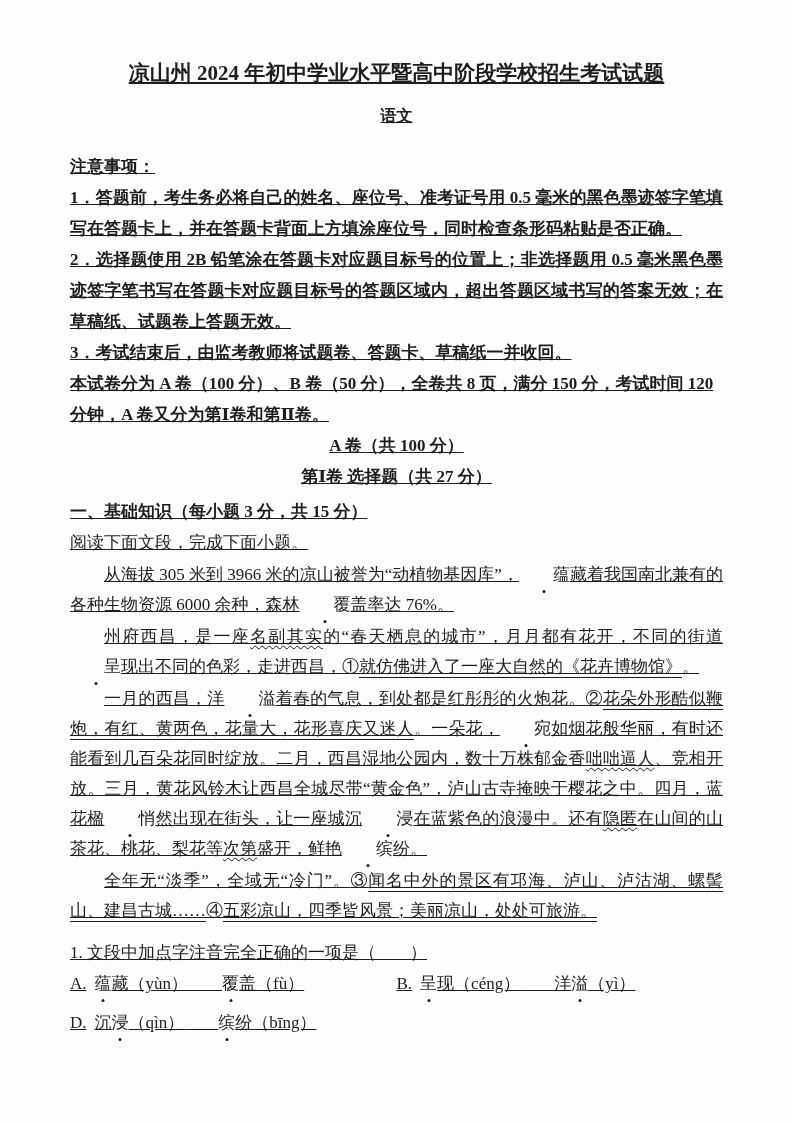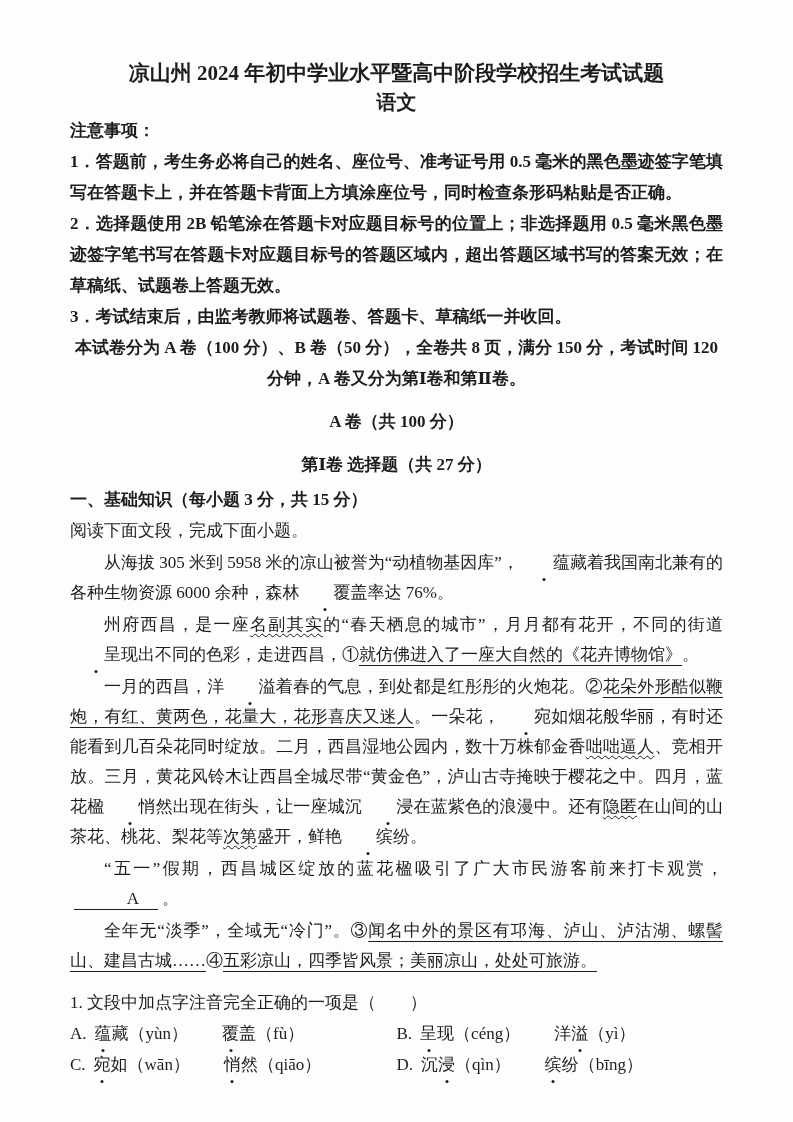--- a/index.html
+++ b/index.html
@@ -4,49 +4,49 @@
 <style>
   html,body{margin:0;padding:0;}
   body{
     width:793px;height:1122px;
     background:#fdfdfd;
     color:#1d1d1d;
     font-family:"Liberation Serif","DejaVu Serif",serif;
     font-size:17px;
     overflow:hidden;
   }
-  .page{padding:58px 70px 0 70px;box-sizing:border-box;}
+  .page{padding:58px 70px 0 70px;box-sizing:border-box;text-decoration:underline;}
   .title{
     text-align:center;font-weight:bold;font-size:21px;line-height:30px;
   }
   .subject{
-    text-align:center;font-weight:bold;font-size:20px;line-height:28px;
+    text-align:center;font-weight:bold;font-size:16px;margin-top:14px;line-height:28px;
   }
   .notice-heading{
-    font-weight:bold;line-height:30px;
+    font-weight:bold;margin-top:22px;line-height:30px;
   }
   .notice-item{
     font-weight:bold;line-height:31px;text-align:justify;margin:0;
   }
   .exam-info{
-    font-weight:bold;line-height:31px;text-align:center;margin:0;
+    font-weight:bold;line-height:31px;text-align:left;margin:0;
   }
   .center-heading{
-    font-weight:bold;text-align:center;line-height:31px;margin-top:12px;
+    font-weight:bold;text-align:center;line-height:31px;margin-top:0;
   }
   .section-heading{
     font-weight:bold;line-height:31px;margin-top:4px;
   }
   .intro-line{line-height:30px;margin-top:1px;}
   .para{
     line-height:30px;text-align:justify;text-indent:2em;margin:2px 0 0 0;
   }
   .question-stem{line-height:30px;margin-top:12px;}
   .options{
-    display:grid;grid-template-columns:1fr 1fr;row-gap:1px;margin-top:1px;
+    display:grid;grid-template-columns:1fr 1fr;row-gap:9px;margin-top:1px;
   }
   .option{line-height:30px;}
   .option-label{margin-right:8px;}
   .seg-n{}
   .seg-u{
     text-decoration:underline;
     text-decoration-thickness:1px;
     text-underline-offset:5px;
   }
   .seg-wavy{
@@ -90,36 +90,32 @@
   <p class="notice-item">2．选择题使用 2B 铅笔涂在答题卡对应题目标号的位置上；非选择题用 0.5 毫米黑色墨迹签字笔书写在答题卡对应题目标号的答题区域内，超出答题区域书写的答案无效；在草稿纸、试题卷上答题无效。</p>
   <p class="notice-item">3．考试结束后，由监考教师将试题卷、答题卡、草稿纸一并收回。</p>
   <p class="exam-info">本试卷分为 A 卷（100 分）、B 卷（50 分），全卷共 8 页，满分 150 分，考试时间 120 分钟，A 卷又分为第Ⅰ卷和第Ⅱ卷。</p>
 
   <div class="center-heading">A 卷（共 100 分）</div>
   <div class="center-heading">第Ⅰ卷 选择题（共 27 分）</div>
   <div class="section-heading">一、基础知识（每小题 3 分，共 15 分）</div>
 
   <div class="intro-line">阅读下面文段，完成下面小题。</div>
 
-  <p class="para"><span class="seg seg-n">从海拔 305 米到 5958 米的凉山被誉为“动植物基因库”，</span><span class="seg seg-dot"><span class="dot-char">蕴</span></span><span class="seg seg-n">藏着我国南北兼有的各种生物资源 6000 余种，森林</span><span class="seg seg-dot"><span class="dot-char">覆</span></span><span class="seg seg-n">盖率达 76%。</span></p>
+  <p class="para"><span class="seg seg-n">从海拔 305 米到 3966 米的凉山被誉为“动植物基因库”，</span><span class="seg seg-dot"><span class="dot-char">蕴</span></span><span class="seg seg-n">藏着我国南北兼有的各种生物资源 6000 余种，森林</span><span class="seg seg-dot"><span class="dot-char">覆</span></span><span class="seg seg-n">盖率达 76%。</span></p>
   <p class="para"><span class="seg seg-n">州府西昌，是一座</span><span class="seg seg-wavy">名副其实</span><span class="seg seg-n">的“春天栖息的城市”，月月都有花开，不同的街道</span><span class="seg seg-dot"><span class="dot-char">呈</span></span><span class="seg seg-n">现出不同的色彩，走进西昌，</span><span class="seg seg-n">①</span><span class="seg seg-u">就仿佛进入了一座大自然的《花卉博物馆》</span><span class="seg seg-n">。</span></p>
   <p class="para"><span class="seg seg-n">一月的西昌，洋</span><span class="seg seg-dot"><span class="dot-char">溢</span></span><span class="seg seg-n">着春的气息，到处都是红彤彤的火炮花。</span><span class="seg seg-n">②</span><span class="seg seg-u">花朵外形酷似鞭炮，有红、黄两色，花量大，花形喜庆又迷人</span><span class="seg seg-n">。一朵花，</span><span class="seg seg-dot"><span class="dot-char">宛</span></span><span class="seg seg-n">如烟花般华丽，有时还能看到几百朵花同时绽放。二月，西昌湿地公园内，数十万株郁金香</span><span class="seg seg-wavy">咄咄逼人</span><span class="seg seg-n">、竞相开放。三月，黄花风铃木让西昌全城尽带“黄金色”，泸山古寺掩映于樱花之中。四月，蓝花楹</span><span class="seg seg-dot"><span class="dot-char">悄</span></span><span class="seg seg-n">然出现在街头，让一座城沉</span><span class="seg seg-dot"><span class="dot-char">浸</span></span><span class="seg seg-n">在蓝紫色的浪漫中。还有</span><span class="seg seg-wavy">隐匿</span><span class="seg seg-n">在山间的山茶花、桃花、梨花等</span><span class="seg seg-wavy">次第</span><span class="seg seg-n">盛开，鲜艳</span><span class="seg seg-dot"><span class="dot-char">缤</span></span><span class="seg seg-n">纷。</span></p>
-  <p class="para"><span class="seg seg-n">“五一”假期，西昌城区绽放的蓝花楹吸引了广大市民游客前来打卡观赏，</span><span class="seg seg-blank">A</span><span class="seg seg-n">。</span></p>
   <p class="para"><span class="seg seg-n">全年无“淡季”，全域无“冷门”。</span><span class="seg seg-n">③</span><span class="seg seg-u">闻名中外的景区有邛海、泸山、泸沽湖、螺髻山、建昌古城……</span><span class="seg seg-n">④</span><span class="seg seg-u">五彩凉山，四季皆风景；美丽凉山，处处可旅游。</span></p>
 
   <div class="question-stem">1. 文段中加点字注音完全正确的一项是（　　）</div>
 
   <div class="options">
     <div class="option">
       <span class="option-label">A.</span><span><span class="seg seg-dot"><span class="dot-char">蕴</span></span><span class="seg seg-n">藏（yùn）</span><span class="seg seg-n">　　</span><span class="seg seg-dot"><span class="dot-char">覆</span></span><span class="seg seg-n">盖（fù）</span></span>
     </div>
     <div class="option">
       <span class="option-label">B.</span><span><span class="seg seg-dot"><span class="dot-char">呈</span></span><span class="seg seg-n">现（céng）</span><span class="seg seg-n">　　</span><span class="seg seg-n">洋</span><span class="seg seg-dot"><span class="dot-char">溢</span></span><span class="seg seg-n">（yì）</span></span>
     </div>
     <div class="option">
-      <span class="option-label">C.</span><span><span class="seg seg-dot"><span class="dot-char">宛</span></span><span class="seg seg-n">如（wān）</span><span class="seg seg-n">　　</span><span class="seg seg-dot"><span class="dot-char">悄</span></span><span class="seg seg-n">然（qiāo）</span></span>
-    </div>
-    <div class="option">
       <span class="option-label">D.</span><span><span class="seg seg-n">沉</span><span class="seg seg-dot"><span class="dot-char">浸</span></span><span class="seg seg-n">（qìn）</span><span class="seg seg-n">　　</span><span class="seg seg-dot"><span class="dot-char">缤</span></span><span class="seg seg-n">纷（bīng）</span></span>
     </div>
   </div>
 
 </div>
 
 </body></html>

